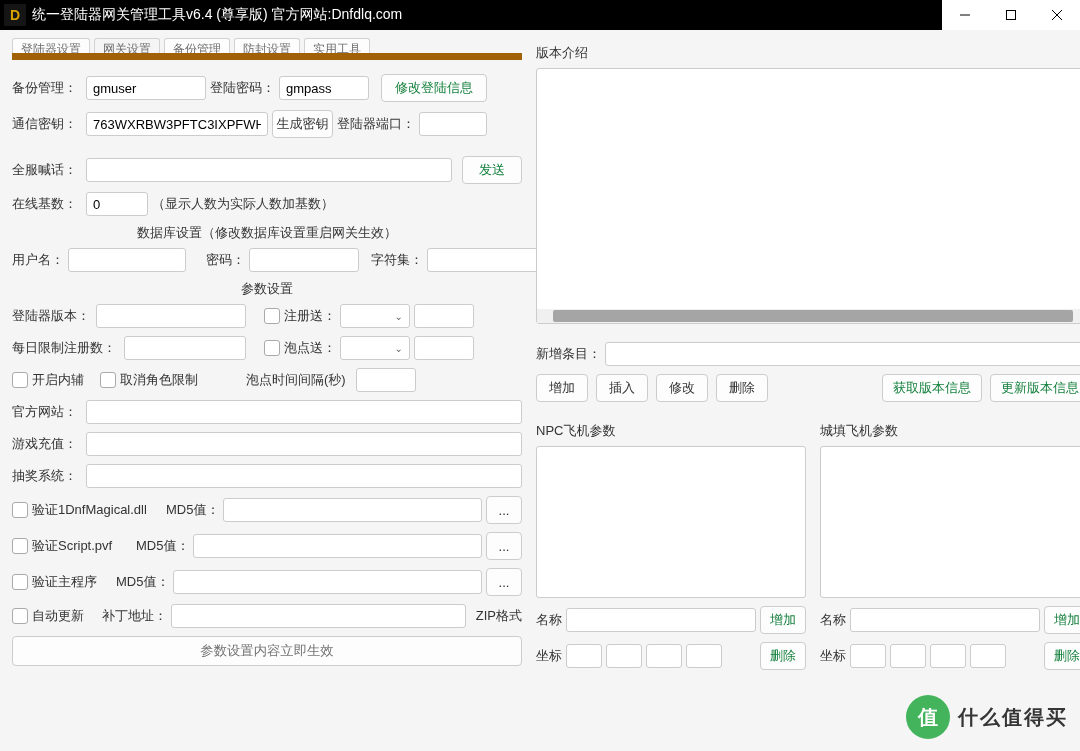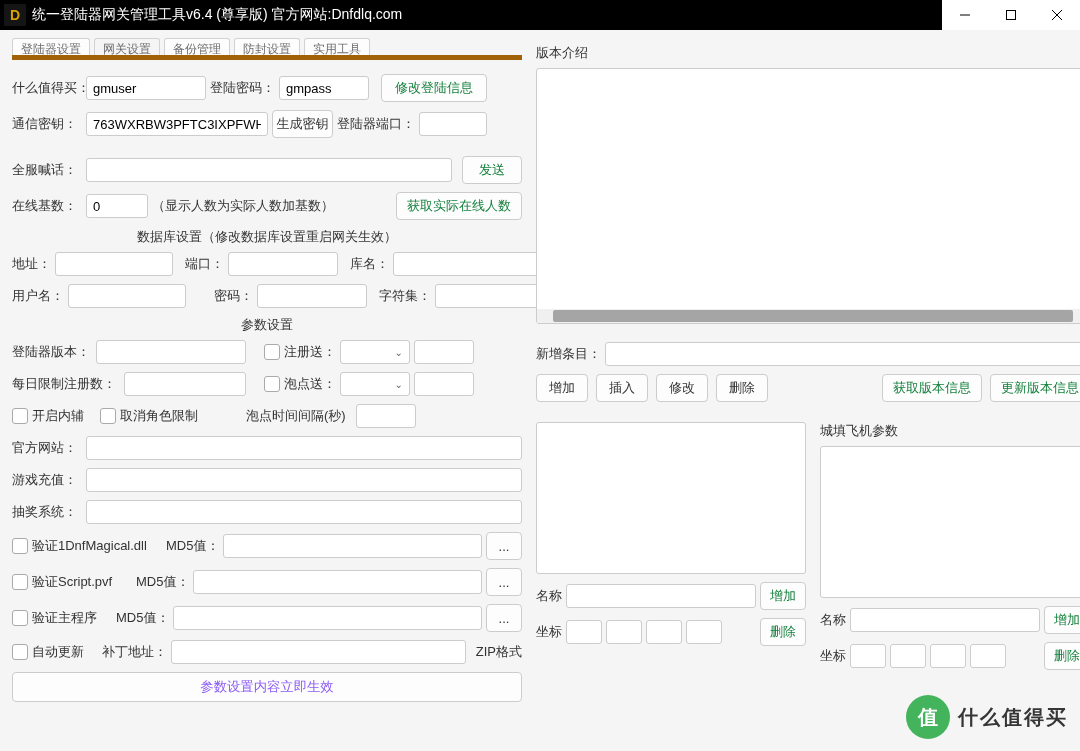--- a/index.html
+++ b/index.html
@@ -6,33 +6,33 @@
     body { font-family: "Microsoft YaHei", "SimSun", sans-serif; font-size: 13px; background: #f5f5f5; width: 1080px; height: 751px; position: relative; overflow: hidden; }
     .titlebar { height: 30px; background: #000; color: #fff; display: flex; align-items: center; padding-left: 4px; }
     .titlebar .logo { width: 22px; height: 22px; background: #151515; display: flex; align-items: center; justify-content: center; color: #d9a400; font-weight: bold; font-size: 14px; margin-right: 6px; }
     .titlebar .title { flex: 1; font-size: 14px; }
     .winbtn { width: 46px; height: 30px; display: flex; align-items: center; justify-content: center; color: #000; background: #fff; }
     .winctrls { display: flex; background: #fff; }
     .winctrls .winbtn svg { stroke: #000; }
     .container { padding: 8px 12px; background: #f5f5f5; height: calc(100% - 30px); display: flex; gap: 14px; }
     .left { width: 510px; }
     .right { flex: 1; display: flex; flex-direction: column; }
-    .tabs { display: flex; gap: 4px; height: 22px; overflow: hidden; border-bottom: 5px solid #a16207; margin-bottom: 14px; }
+    .tabs { display: flex; gap: 4px; height: 22px; overflow: hidden; border-bottom: 7px solid #a16207; margin-bottom: 14px; }
     .tab { padding: 2px 8px; background: #fff; border: 1px solid #ccc; border-bottom: none; border-radius: 3px 3px 0 0; font-size: 12px; color: #555; opacity: 0.85; }
     .tab.active { background: #f5f5f5; }
     .row { display: flex; align-items: center; margin-bottom: 8px; gap: 4px; }
     .lbl { color: #333; font-size: 13px; white-space: nowrap; }
     input[type="text"], .input { height: 24px; border: 1px solid #ccc; border-radius: 3px; padding: 0 6px; font-size: 13px; background: #fff; }
     .btn { height: 28px; border: 1px solid #ccc; border-radius: 4px; background: #fdfdfd; padding: 0 10px; font-size: 13px; color: #333; display: inline-flex; align-items: center; justify-content: center; white-space: nowrap; }
     .btn.disabled { color: #15803d; }
     .checkbox { width: 16px; height: 16px; border: 1px solid #aaa; border-radius: 3px; background: #fff; display: inline-block; vertical-align: middle; }
     .section-title { text-align: center; color: #333; margin: 6px 0; }
     .select { height: 24px; border: 1px solid #ccc; border-radius: 3px; background: #fff; display: flex; align-items: center; justify-content: flex-end; padding: 0 6px; }
     .chev { font-size: 10px; color: #666; }
-    .bigbtn { height: 30px; width: 100%; border: 1px solid #ccc; border-radius: 4px; background: #fdfdfd; display: flex; align-items: center; justify-content: center; color: #8b5cf6; }
+    .bigbtn { height: 30px; width: 100%; border: 1px solid #ccc; border-radius: 4px; background: #fdfdfd; display: flex; align-items: center; justify-content: center; color: #737373; }
     .textarea { border: 1px solid #ccc; background: #fff; border-radius: 3px; width: 100%; position: relative; }
     .scrollbar-h { position: absolute; bottom: 0; left: 0; right: 0; height: 14px; background: #f0f0f0; }
     .scrollbar-h .thumb { position: absolute; left: 16px; right: 16px; top: 1px; bottom: 1px; background: #a5a5a5; border-radius: 2px; }
     .param-col { flex: 1; }
     .watermark { position: absolute; right: 12px; bottom: 12px; display: flex; align-items: center; gap: 8px; opacity: 0.9; }
     .watermark .circle { width: 44px; height: 44px; border-radius: 50%; background: #30ad4c; display: flex; align-items: center; justify-content: center; color: #fff; font-size: 20px; font-weight: bold; }
     .watermark .txt { color: #222; font-size: 20px; font-weight: bold; letter-spacing: 2px; }
     .dots { text-align: center; width: 100%; }
   </style>
 </head>
@@ -66,21 +66,21 @@
     <div class="tabs">
       <div class="tab">登陆器设置</div>
       <div class="tab active">网关设置</div>
       <div class="tab">备份管理</div>
       <div class="tab">防封设置</div>
       <div class="tab">实用工具</div>
     </div>
 
 
     <div class="row">
-      <span class="lbl" style="width:70px">什么值得买：</span>
+      <span class="lbl" style="width:70px">备份管理：</span>
       <input type="text" style="width: 120px;" value="gmuser">
       <span class="lbl">登陆密码：</span>
       <input type="text" style="width: 90px;" value="gmpass">
       <button class="btn disabled" style="width:106px;margin-left:8px">修改登陆信息</button>
     </div>
 
     <div class="row">
       <span class="lbl" style="width:70px">通信密钥：</span>
       <input type="text" style="width: 182px; text-align: right;" value="763WXRBW3PFTC3IXPFWH">
       <button class="btn" style="width:61px">生成密钥</button>
@@ -93,36 +93,27 @@
     <div class="row">
       <span class="lbl" style="width:70px">全服喊话：</span>
       <input type="text" style="flex: 1 1 0%;">
       <button class="btn disabled" style="width:60px;margin-left:6px">发送</button>
     </div>
 
     <div class="row">
       <span class="lbl" style="width:70px">在线基数：</span>
       <input type="text" style="width: 62px;" value="0">
       <span class="lbl" style="">（显示人数为实际人数加基数）</span>
-      <button class="btn disabled" style="margin-left:auto">获取实际在线人数</button>
     </div>
 
     <div class="section-title">数据库设置（修改数据库设置重启网关生效）</div>
-    <div class="row">
-      <span class="lbl" style="width:52px">地址：</span>
-      <input type="text" style="width: 118px;">
-      <span class="lbl" style="width:44px;margin-left:8px">端口：</span>
-      <input type="text" style="width: 110px;">
-      <span class="lbl" style="width:44px;margin-left:8px">库名：</span>
-      <input type="text" style="flex: 1 1 0%;">
-    </div>
     <div class="row">
       <span class="lbl" style="width:52px">用户名：</span>
       <input type="text" style="width: 118px;">
-      <span class="lbl" style="width:44px;margin-left:24px">密码：</span>
+      <span class="lbl" style="width:44px;margin-left:16px">密码：</span>
       <input type="text" style="width: 110px;">
       <span class="lbl" style="width:52px;margin-left:8px">字符集：</span>
       <input type="text" style="flex: 1 1 0%;">
     </div>
 
     <div class="section-title">参数设置</div>
 
     <div class="row">
       <span class="lbl" style="width:80px">登陆器版本：</span>
       <input type="text" style="width: 150px;">
@@ -227,20 +218,21 @@
       <button class="btn" style="width:52px">插入</button>
       <button class="btn" style="width:52px">修改</button>
       <button class="btn" style="width:52px">删除</button>
       <span style="flex:1"></span>
       <button class="btn disabled" style="width:100px">获取版本信息</button>
       <button class="btn disabled" style="width:100px">更新版本信息</button>
     </div>
 
     <div style="display:flex; gap:14px; margin-top:12px; flex:1">
       <div class="param-col">
+        <div class="lbl" style="margin-bottom:6px">NPC飞机参数</div>
         <div class="textarea" style="height:152px"></div>
         <div class="row" style="margin-top:8px">
           <span class="lbl">名称</span>
           <input type="text" style="flex: 1 1 0%;">
           <button class="btn disabled" style="width:46px">增加</button>
         </div>
         <div class="row">
           <span class="lbl">坐标</span>
           <input type="text" style="width: 36px;">
           <input type="text" style="width: 36px;">

